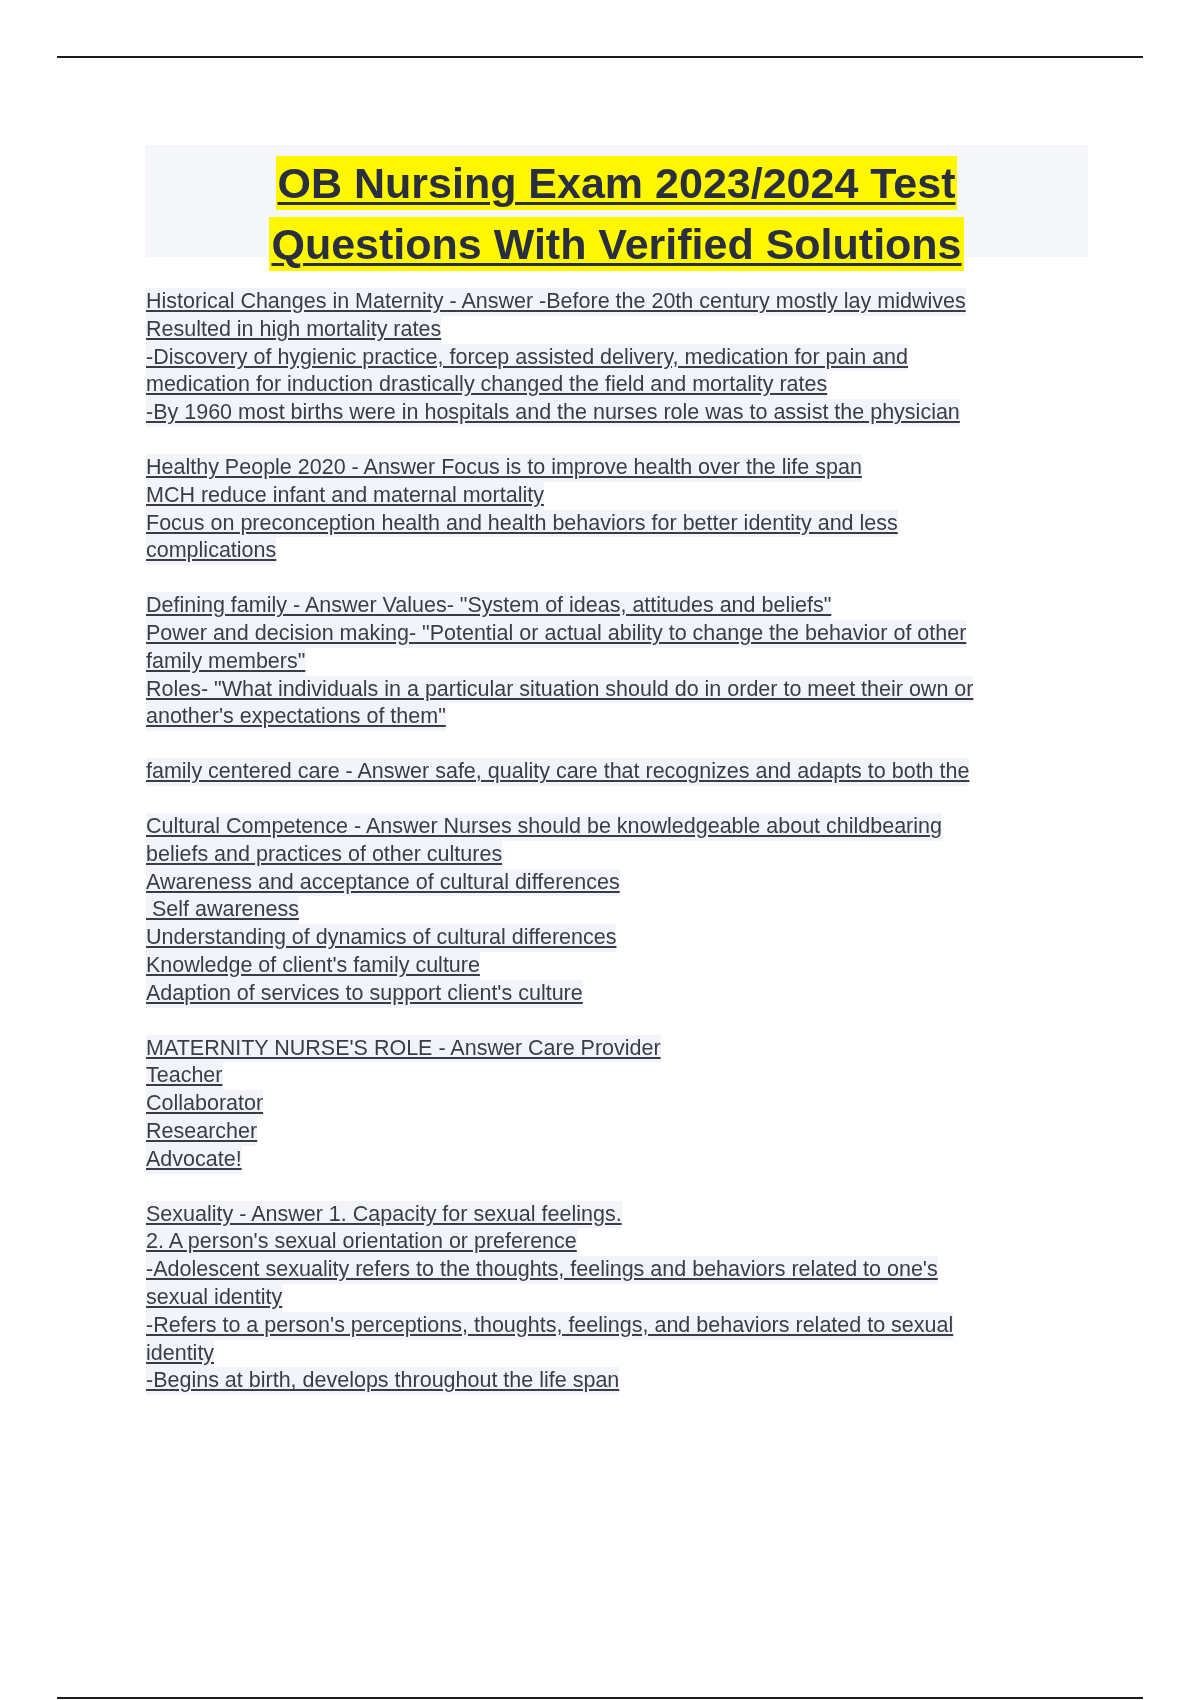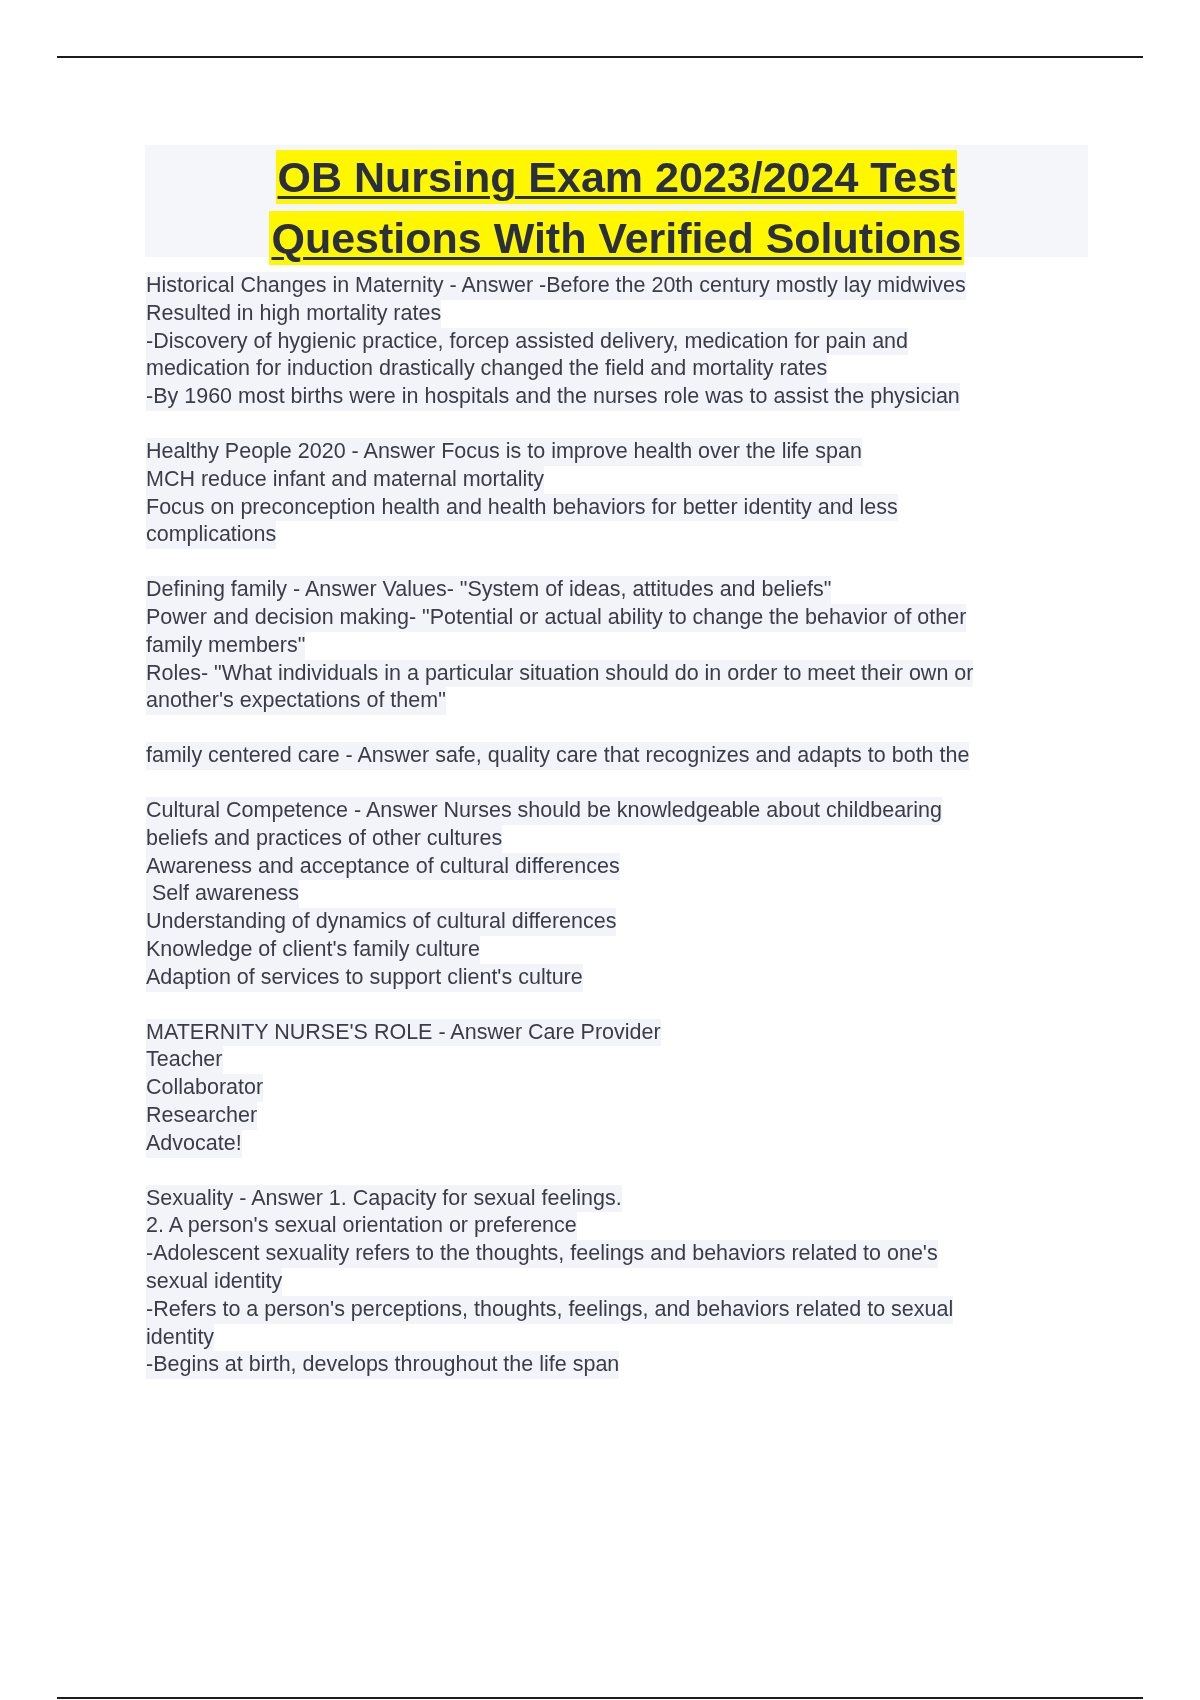--- a/index.html
+++ b/index.html
@@ -41,27 +41,28 @@
       font-weight: bold;
       font-size: 43px;
       line-height: 54px;
       text-decoration: underline;
       text-decoration-thickness: 3px;
       text-underline-offset: 4px;
       padding: 0 2px;
       letter-spacing: 0px;
       margin-top: 7px;
     }
-    .title-line.l1 { margin-top: 5px; }
+    .title-line.l1 { margin-top: 11px; }
 
     .content {
       position: absolute;
       left: 146px;
-      top: 272px;
+      top: 288px;
       width: 960px;
+      text-decoration: underline;
     }
     .qa-block {
       margin: 0 0 27px 0;
     }
     .line {
       display: table;
       font-size: 21.5px;
       line-height: 27.8px;
       background: #f3f4f9;
       white-space: pre;

